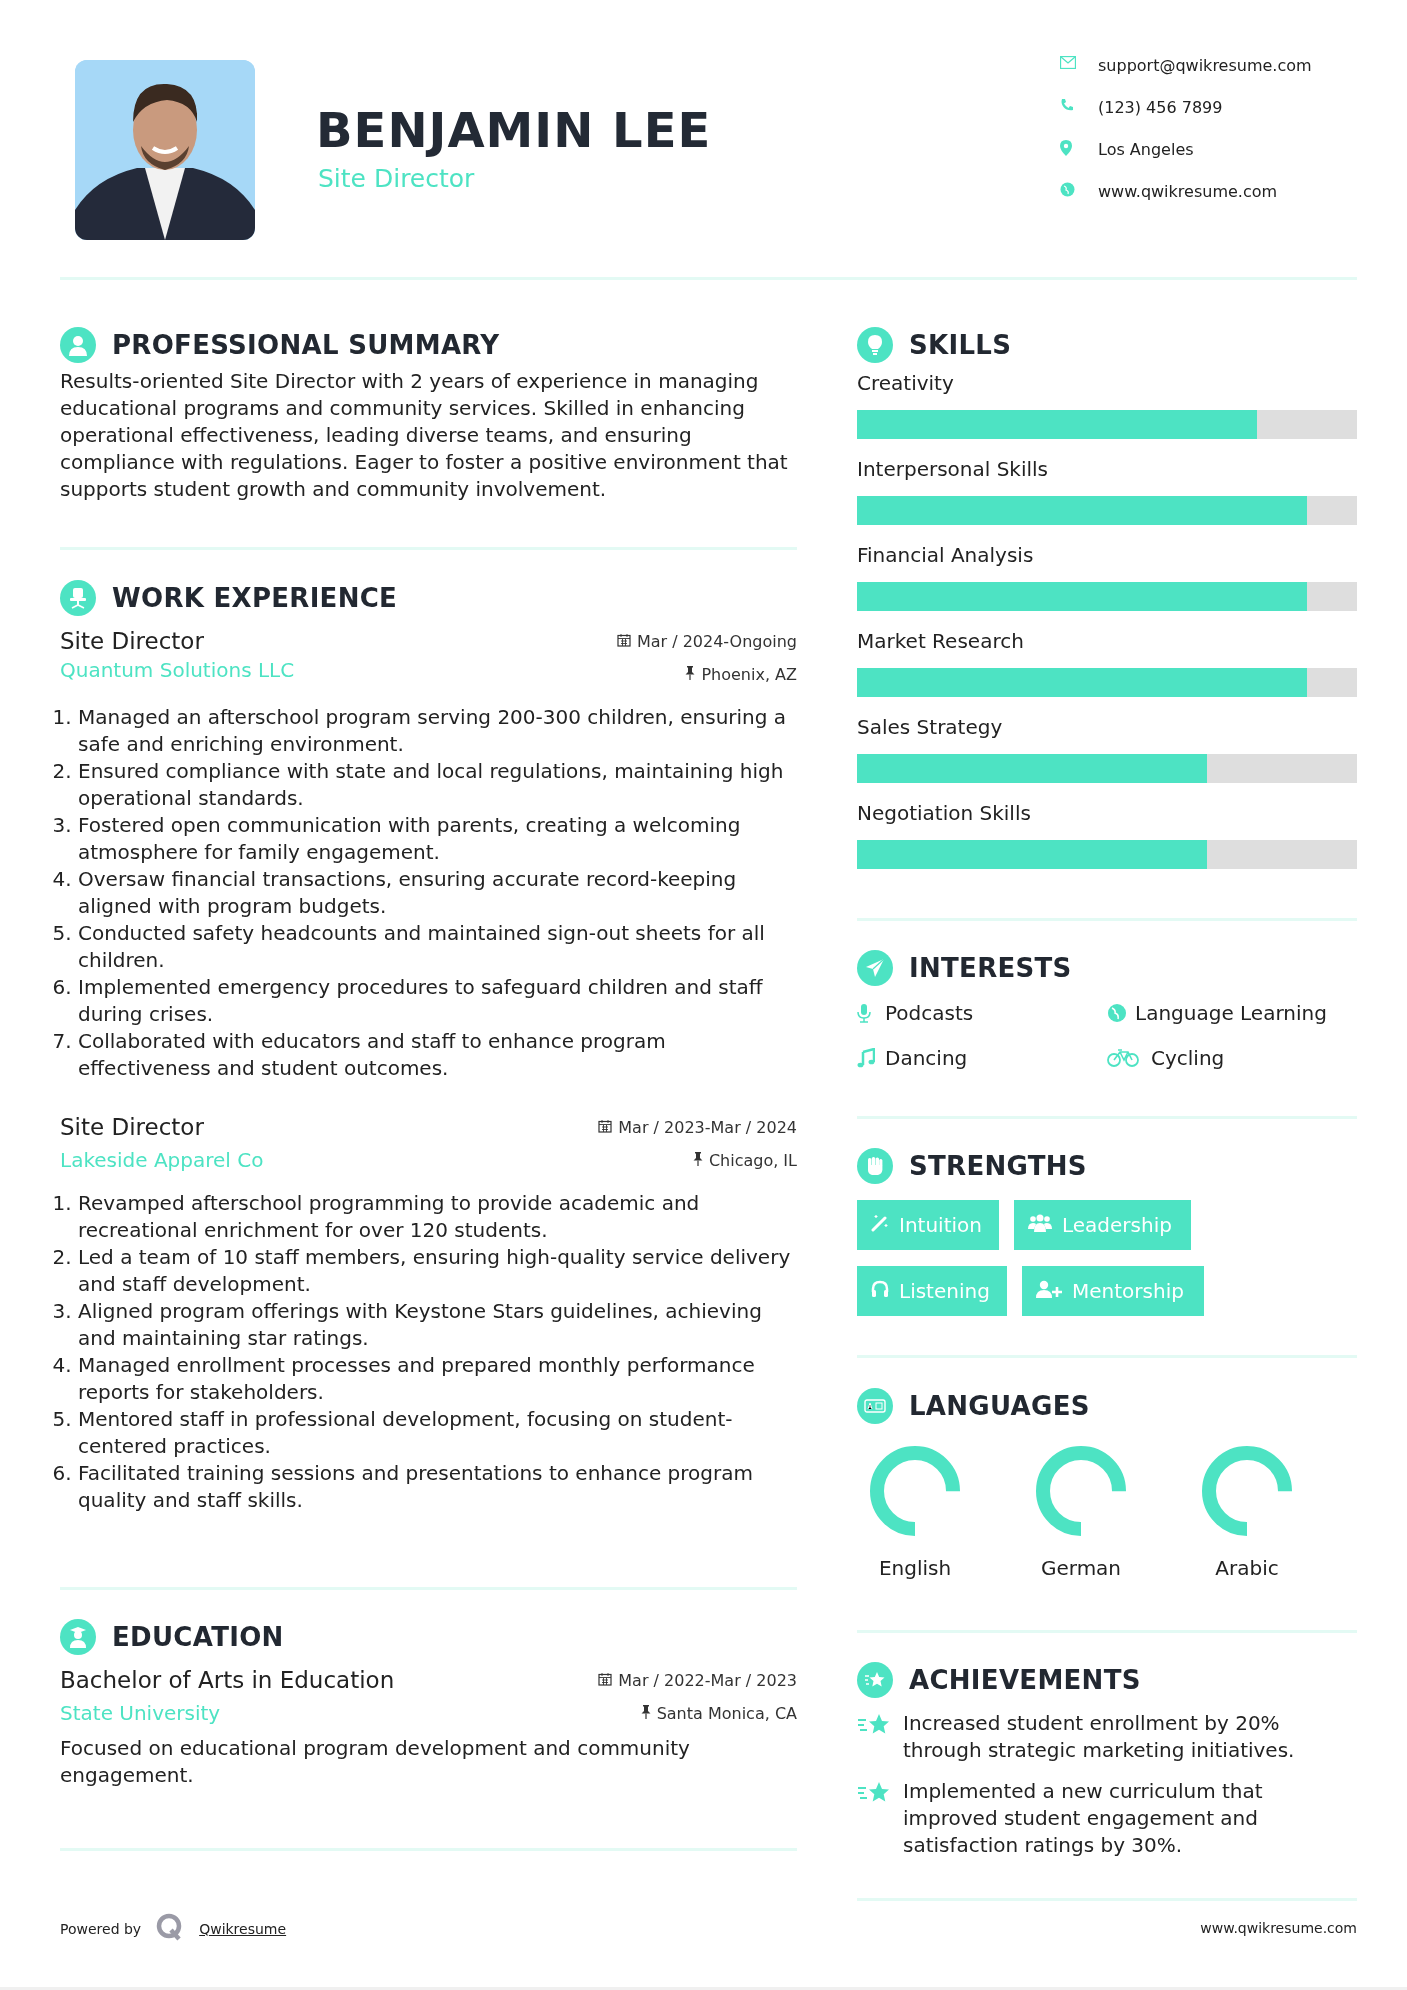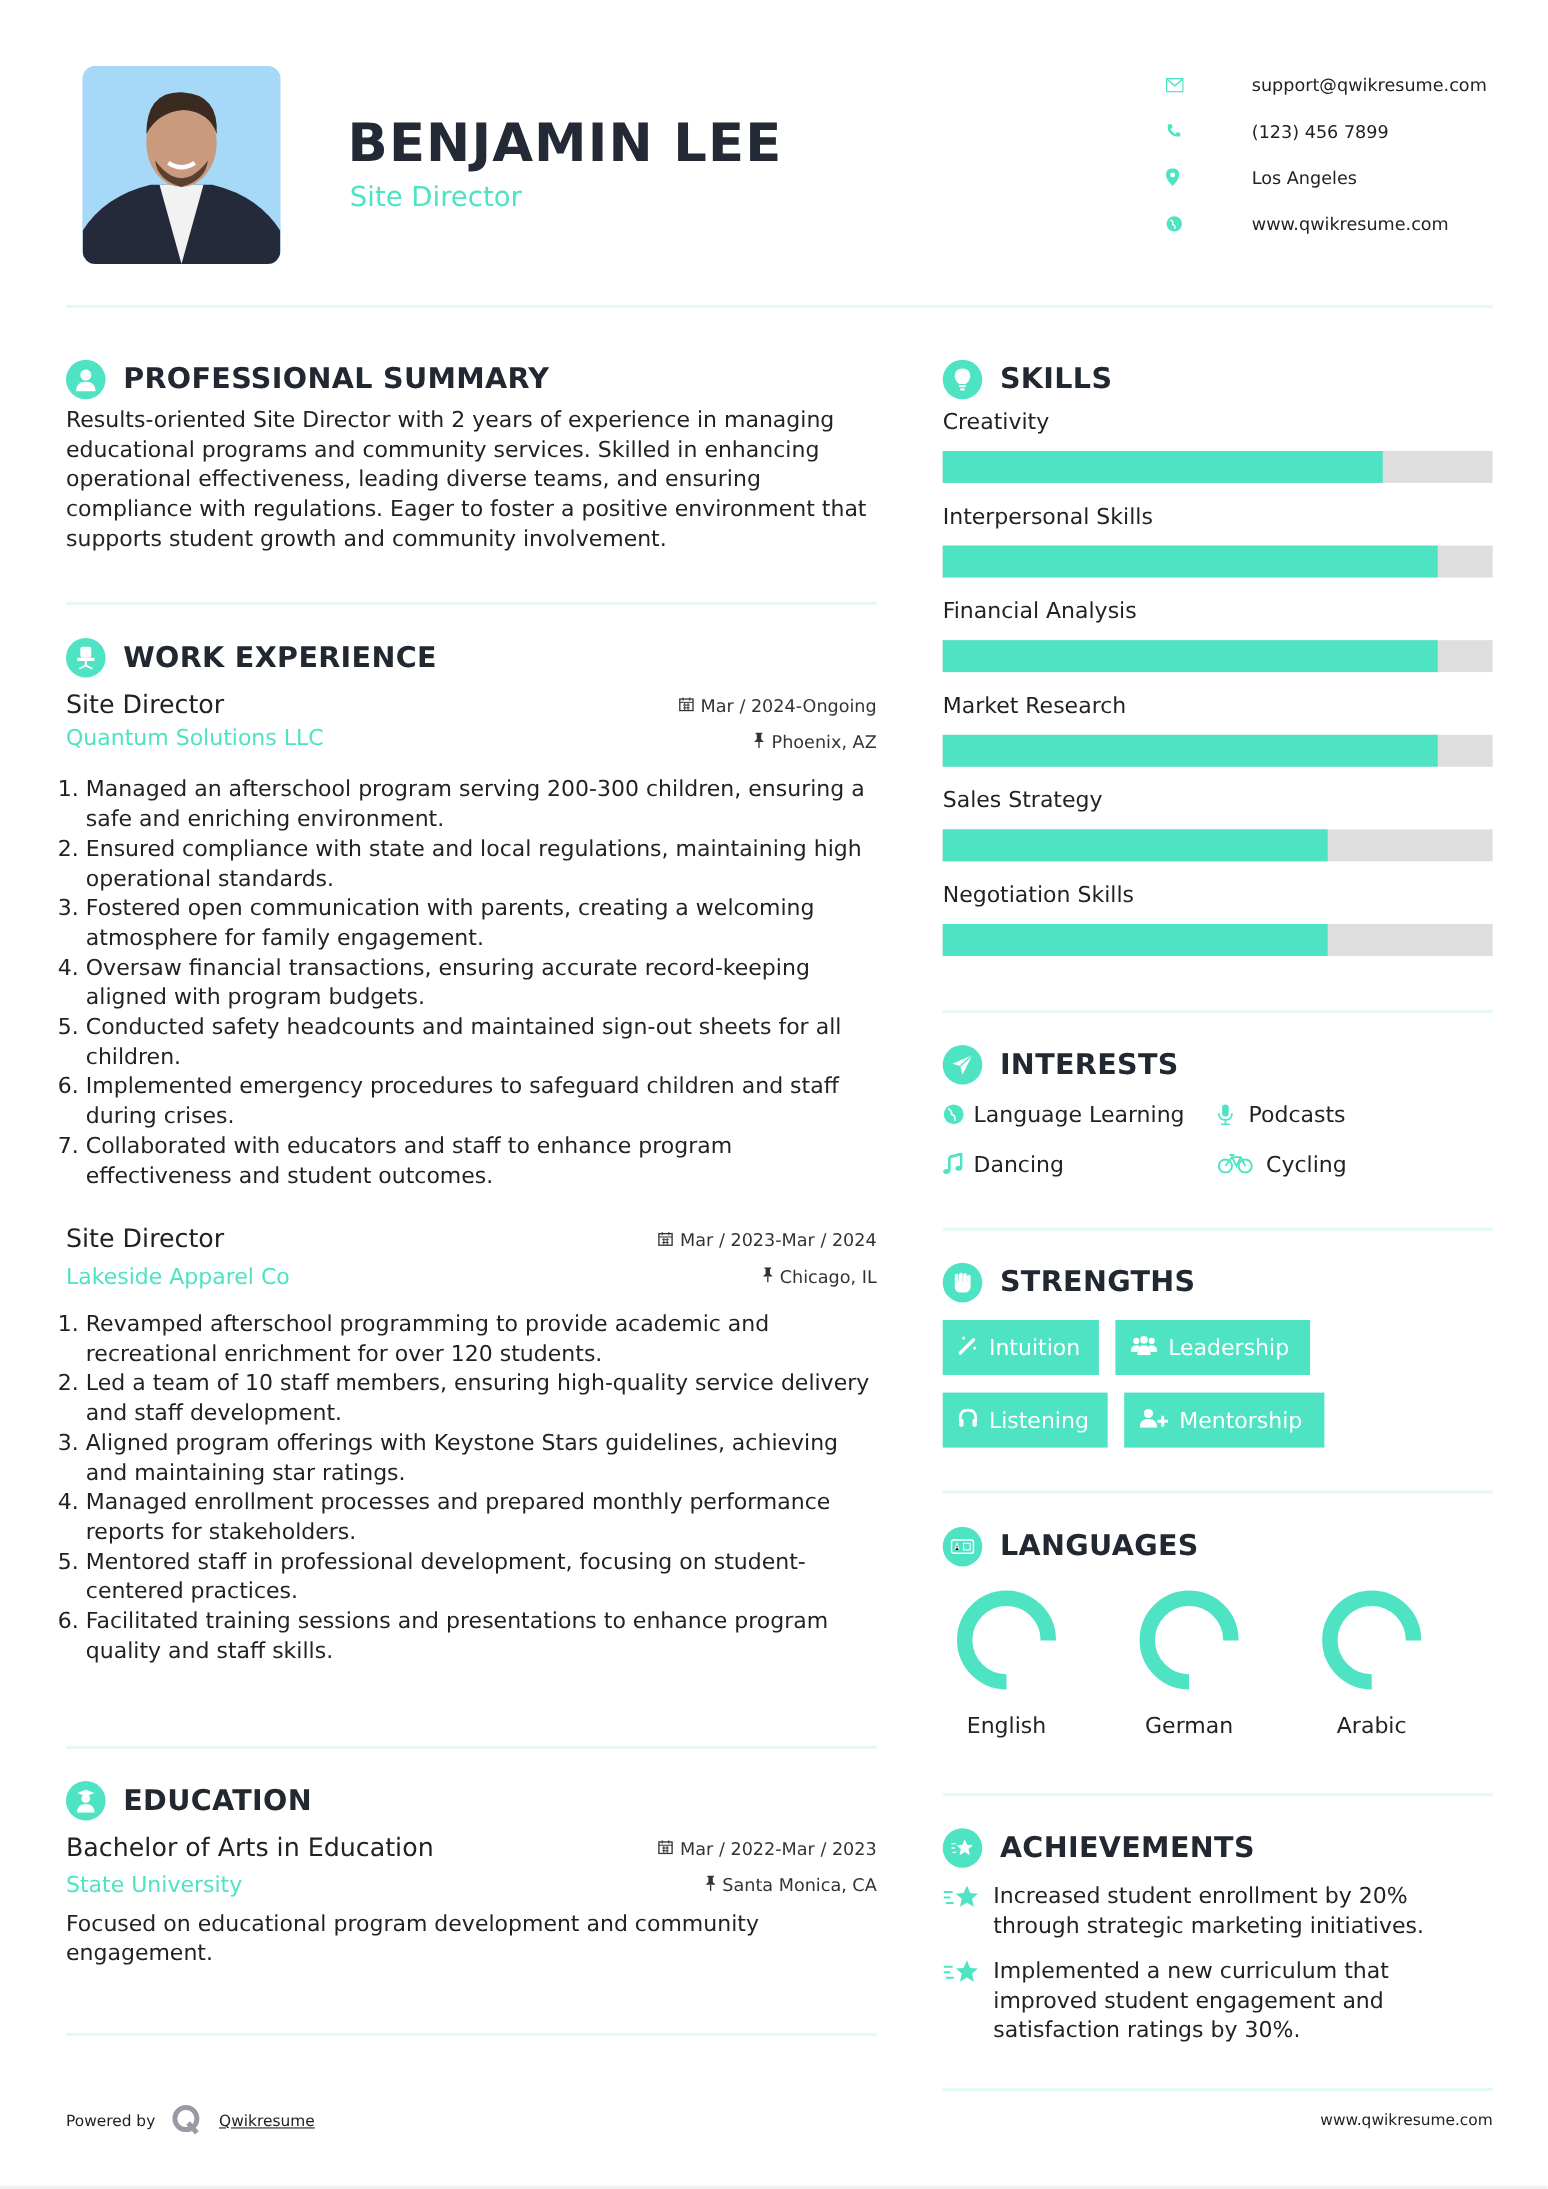--- a/index.html
+++ b/index.html
@@ -5,21 +5,21 @@
   * { box-sizing: border-box; margin: 0; padding: 0; }
   html, body { width: 1407px; height: 1990px; background: #ffffff; overflow: hidden; }
   body { font-family: "DejaVu Sans", sans-serif; color: #222831; position: relative; }
   .abs { position: absolute; }
 
   
   .photo { left: 75px; top: 60px; width: 180px; height: 180px; border-radius: 12px; overflow: hidden; background: #a6d8f7; }
   .name { left: 316px; top: 102px; font-size: 48px; font-weight: bold; letter-spacing: 1px; color: #232a35; white-space: nowrap; }
   .role { left: 318px; top: 164px; font-size: 25px; color: #4de3c3; white-space: nowrap; }
   .contact { left: 1060px; top: 56px; }
-  .contact-row { display: flex; align-items: center; height: 42px; gap: 40px; }
+  .contact-row { display: flex; align-items: flex-start; height: 42px; }
   .contact-row .ic { width: 38px; color: #4de3c3; font-size: 14px; display: flex; align-items: center; }
   .contact-row .tx { font-size: 16px; color: #222; }
 
   .sep { height: 3px; background: #e3faf4; }
 
   
   .sec-head { display: flex; align-items: center; height: 40px; }
   .sec-icon { width: 36px; height: 36px; border-radius: 50%; background: #4de3c3; display: flex; align-items: center; justify-content: center; margin-right: 16px; flex: none; }
   .sec-title { font-size: 26px; font-weight: bold; color: #222831; letter-spacing: 0.3px; white-space: nowrap; }
 
@@ -302,36 +302,36 @@
       <svg width="20" height="20" viewBox="0 0 20 20">
           <path d="M19 1 L1 9 L8 11 L10 19 Z" fill="#fff"></path>
           <path d="M8 11 L19 1" stroke="#4de3c3" stroke-width="1.2"></path>
         </svg>
     </span>
     <span class="sec-title">INTERESTS</span>
   </div>
   <div style="display:grid; grid-template-columns: 250px 250px; margin-top:2px;">
     <div class="interest">
       <span class="ic">
-          <svg width="20" height="20" viewBox="0 0 20 20">
-            <circle cx="10" cy="10" r="9" fill="#4de3c3"></circle>
-            <path d="M5 5 Q9 7 8 10 Q12 11 11 16" stroke="#fff" stroke-width="1.5" fill="none"></path>
-          </svg>
-        </span>
-      <span>Language Learning</span>
-    </div>
-    <div class="interest">
-      <span class="ic">
           <svg width="14" height="20" viewBox="0 0 14 20">
             <rect x="4" y="1" width="6" height="11" rx="3" fill="#4de3c3"></rect>
             <path d="M1 9 Q1 15 7 15 Q13 15 13 9" stroke="#4de3c3" stroke-width="1.5" fill="none"></path>
             <path d="M7 15 V19 M3 19 H11" stroke="#4de3c3" stroke-width="1.5"></path>
           </svg>
         </span>
       <span>Podcasts</span>
+    </div>
+    <div class="interest">
+      <span class="ic">
+          <svg width="20" height="20" viewBox="0 0 20 20">
+            <circle cx="10" cy="10" r="9" fill="#4de3c3"></circle>
+            <path d="M5 5 Q9 7 8 10 Q12 11 11 16" stroke="#fff" stroke-width="1.5" fill="none"></path>
+          </svg>
+        </span>
+      <span>Language Learning</span>
     </div>
     <div class="interest">
       <span class="ic">
           <svg width="18" height="20" viewBox="0 0 18 20">
             <path d="M6 4 L17 1 V14" stroke="#4de3c3" stroke-width="2.5" fill="none"></path>
             <path d="M6 4 V17" stroke="#4de3c3" stroke-width="2.5"></path>
             <ellipse cx="3.5" cy="17" rx="3" ry="2.3" fill="#4de3c3"></ellipse>
             <ellipse cx="14.5" cy="14" rx="3" ry="2.3" fill="#4de3c3"></ellipse>
           </svg>
         </span>

